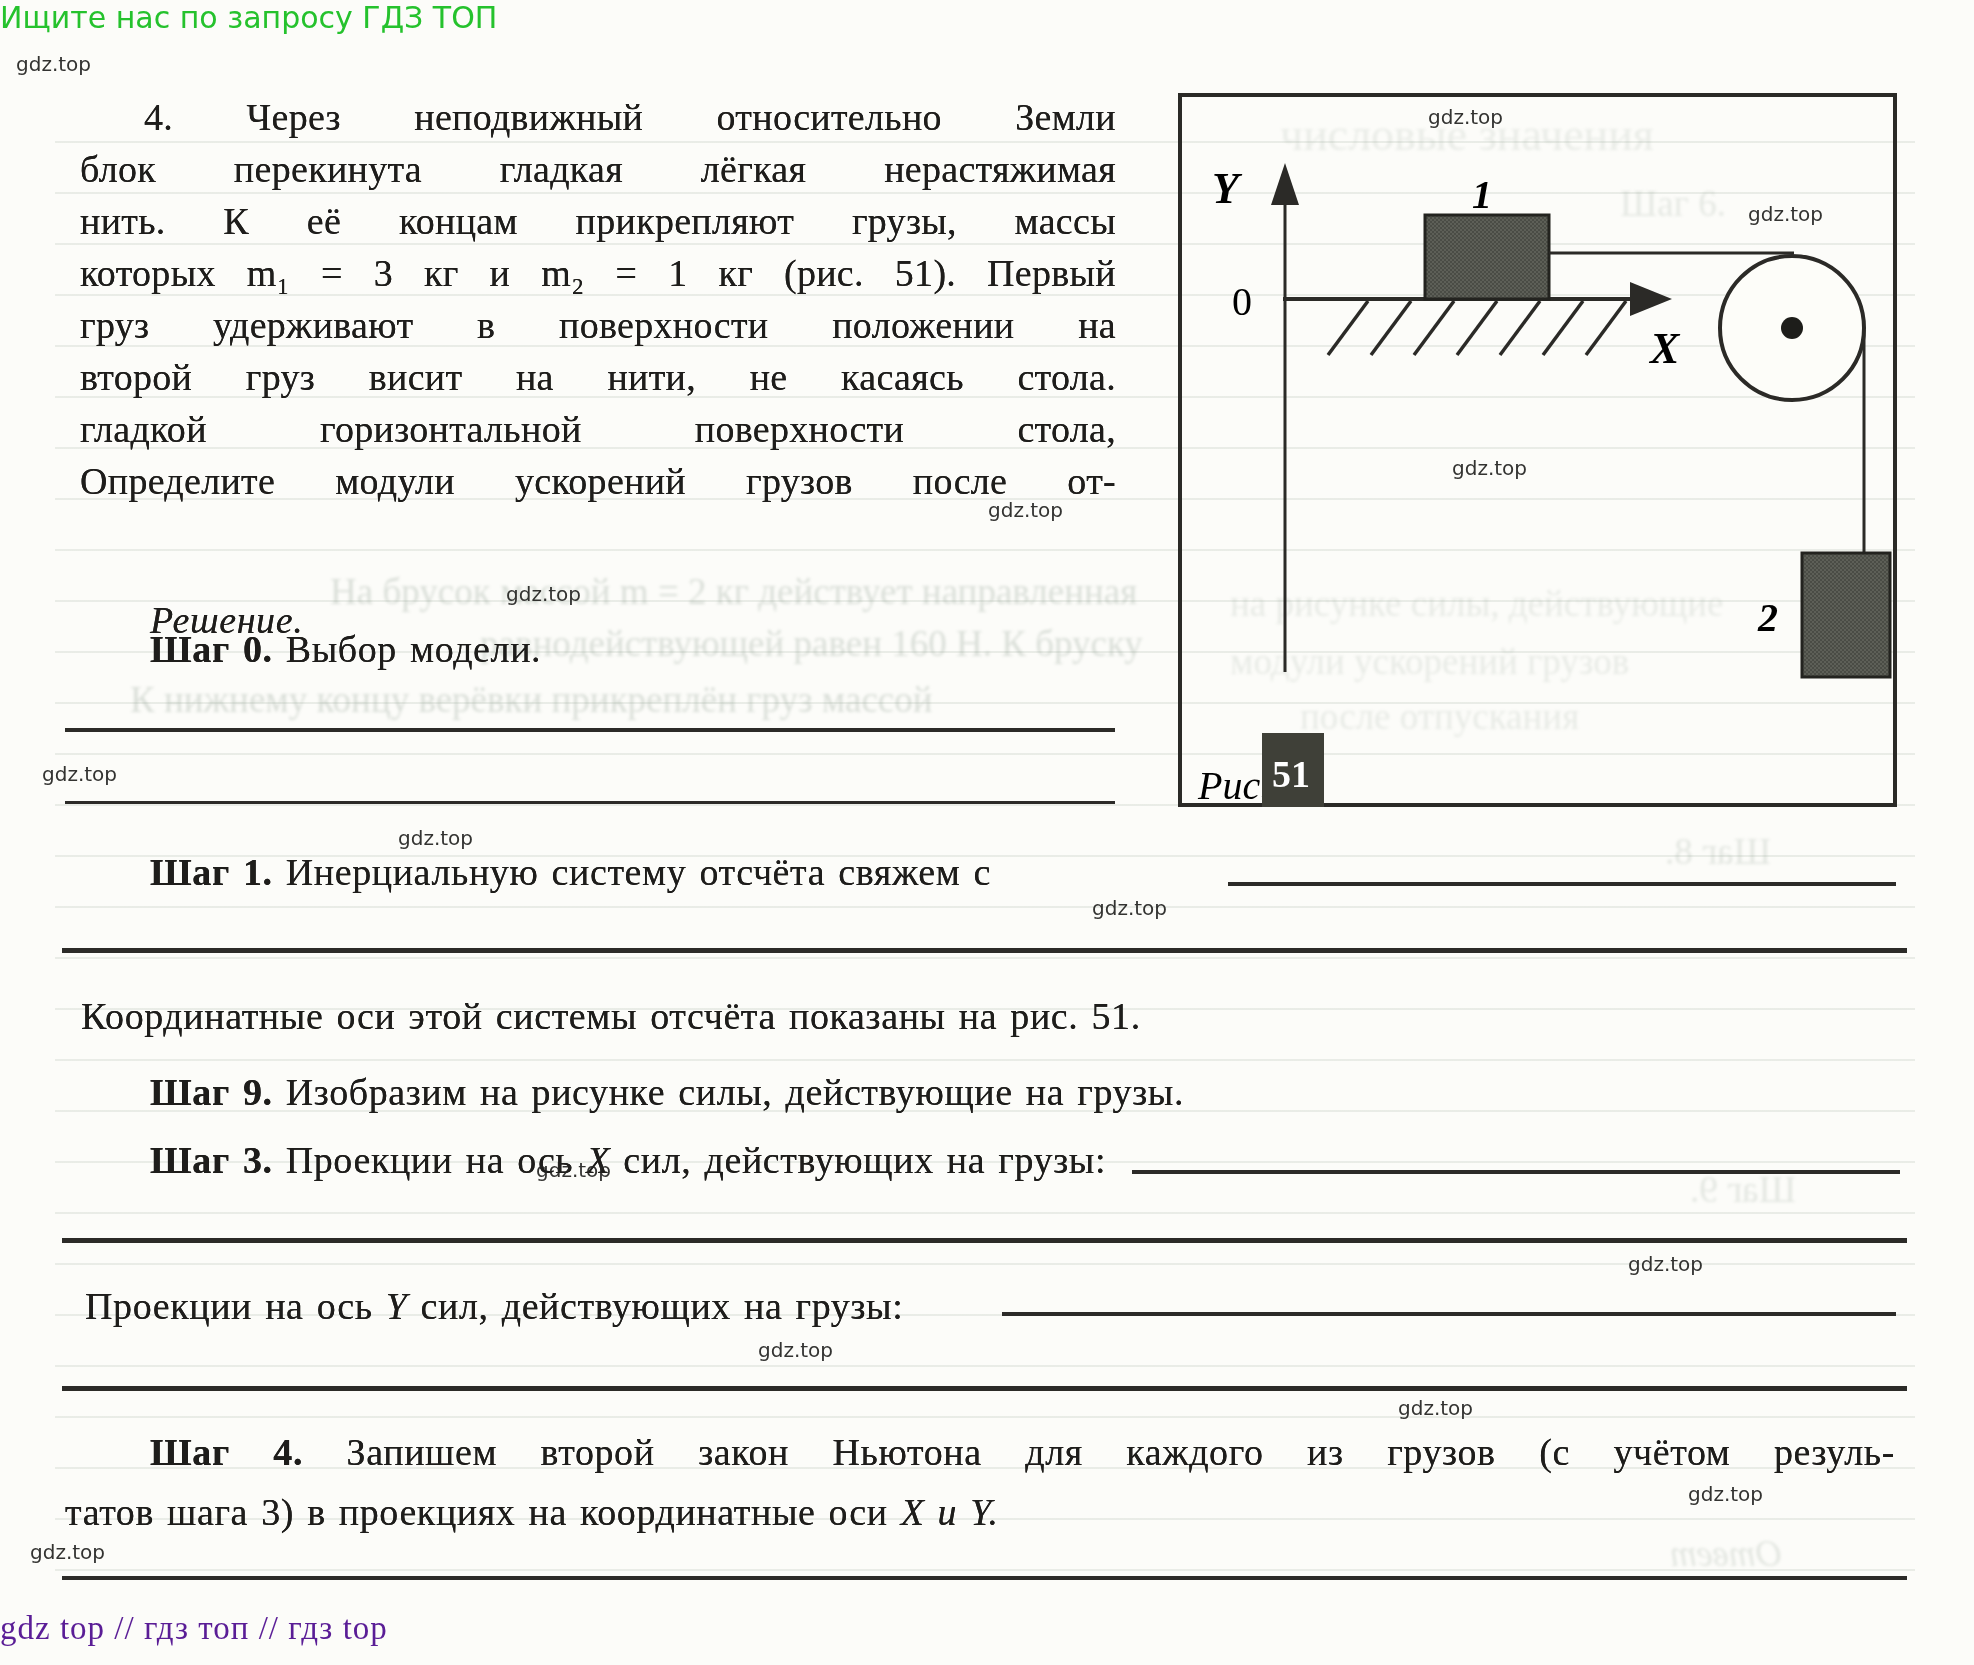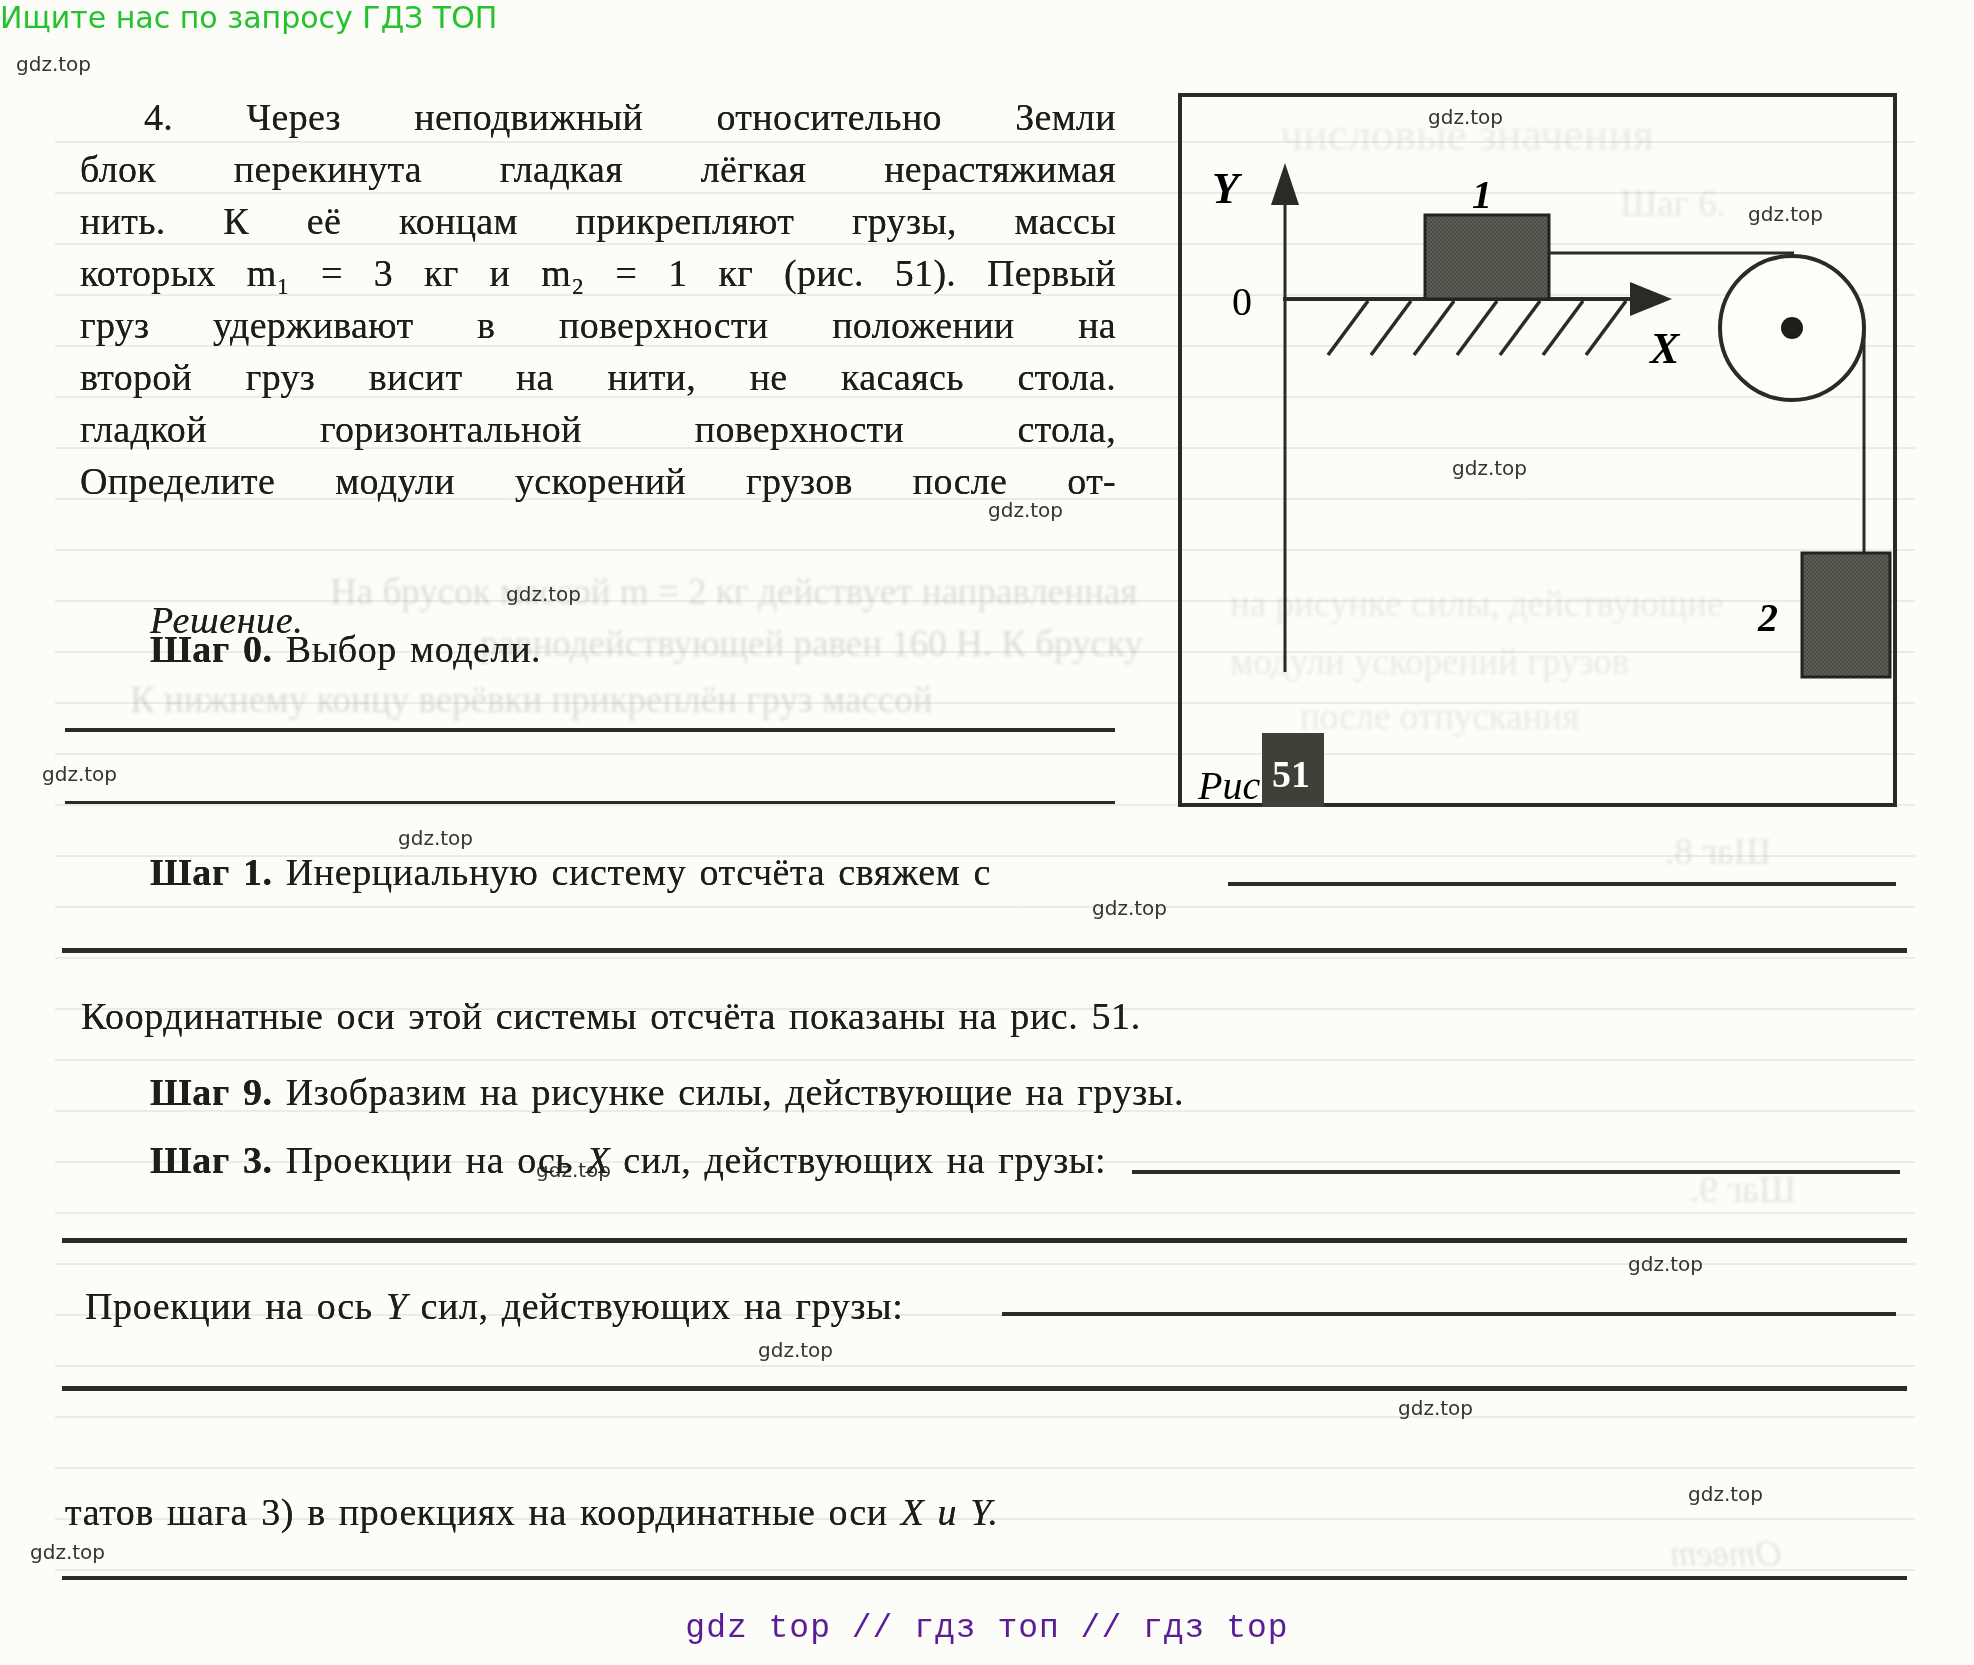--- a/index.html
+++ b/index.html
@@ -19,22 +19,22 @@
   .ital{font-style:italic;}
   .rule{position:absolute;background:#2c2b28;}
   .blank{position:absolute;background:#2c2b28;height:4px;}
   .wm{position:absolute;font-family:"DejaVu Sans","Liberation Sans",sans-serif;font-size:20px;
       color:#232321;opacity:.92;white-space:nowrap;}
   .ghost{position:absolute;font-size:37px;color:#8a9a8c;opacity:.30;filter:blur(1.6px);white-space:nowrap;}
   .ghost.big{font-size:46px;opacity:.16;}
   .ghost.mir{transform:scaleX(-1);opacity:.22;}
   #promo{position:absolute;left:0;right:0;top:0;
          font-family:"DejaVu Sans","Liberation Sans",sans-serif;font-size:30px;color:#25c22d;}
-  #footer{position:absolute;left:0;right:0;top:1610px;text-align:center;
-          font-family:Liberation Mono, monospace;font-size:33px;color:#5a1d96;
+  #footer{position:absolute;left:0;right:0;top:1610px;
+          font-family:Liberation Serif, serif;font-size:33px;color:#5a1d96;
           letter-spacing:1px;}
   #figwrap{position:absolute;left:1178px;top:93px;width:722px;height:718px;}
   svg text{font-family:"Liberation Serif",serif;}
   .figlabel{font-style:italic;font-weight:700;}
 </style>
 </head>
 <body>
 
 <div id="page">
 
@@ -101,20 +101,24 @@
 
   <div class="txt" style="left:85px;top:1282px;">
     <span>Проекции на ось</span>
     <span class="ital">Y</span>
     <span>сил, действующих на грузы:</span>
   </div>
   <div class="blank" style="left:1002px;top:1312px;width:894px;"></div>
 
   <div class="rule" style="left:62px;top:1386px;width:1845px;height:5px;"></div>
 
+  <div class="txt just" style="left:150px;top:1428px;width:1745px;">
+    <span class="steplbl">Шаг 4.</span>
+    <span>Запишем второй закон Ньютона для каждого из грузов (с учётом резуль-</span>
+  </div>
   <div class="txt" style="left:65px;top:1488px;">
     <span>татов шага 3) в проекциях на координатные оси</span>
     <span class="ital">X и Y.</span>
   </div>
 
   <div class="rule" style="left:62px;top:1576px;width:1845px;height:4px;"></div>
 
   <div id="figwrap">
     <svg width="722" height="718" viewBox="0 0 722 718">
       <defs>

